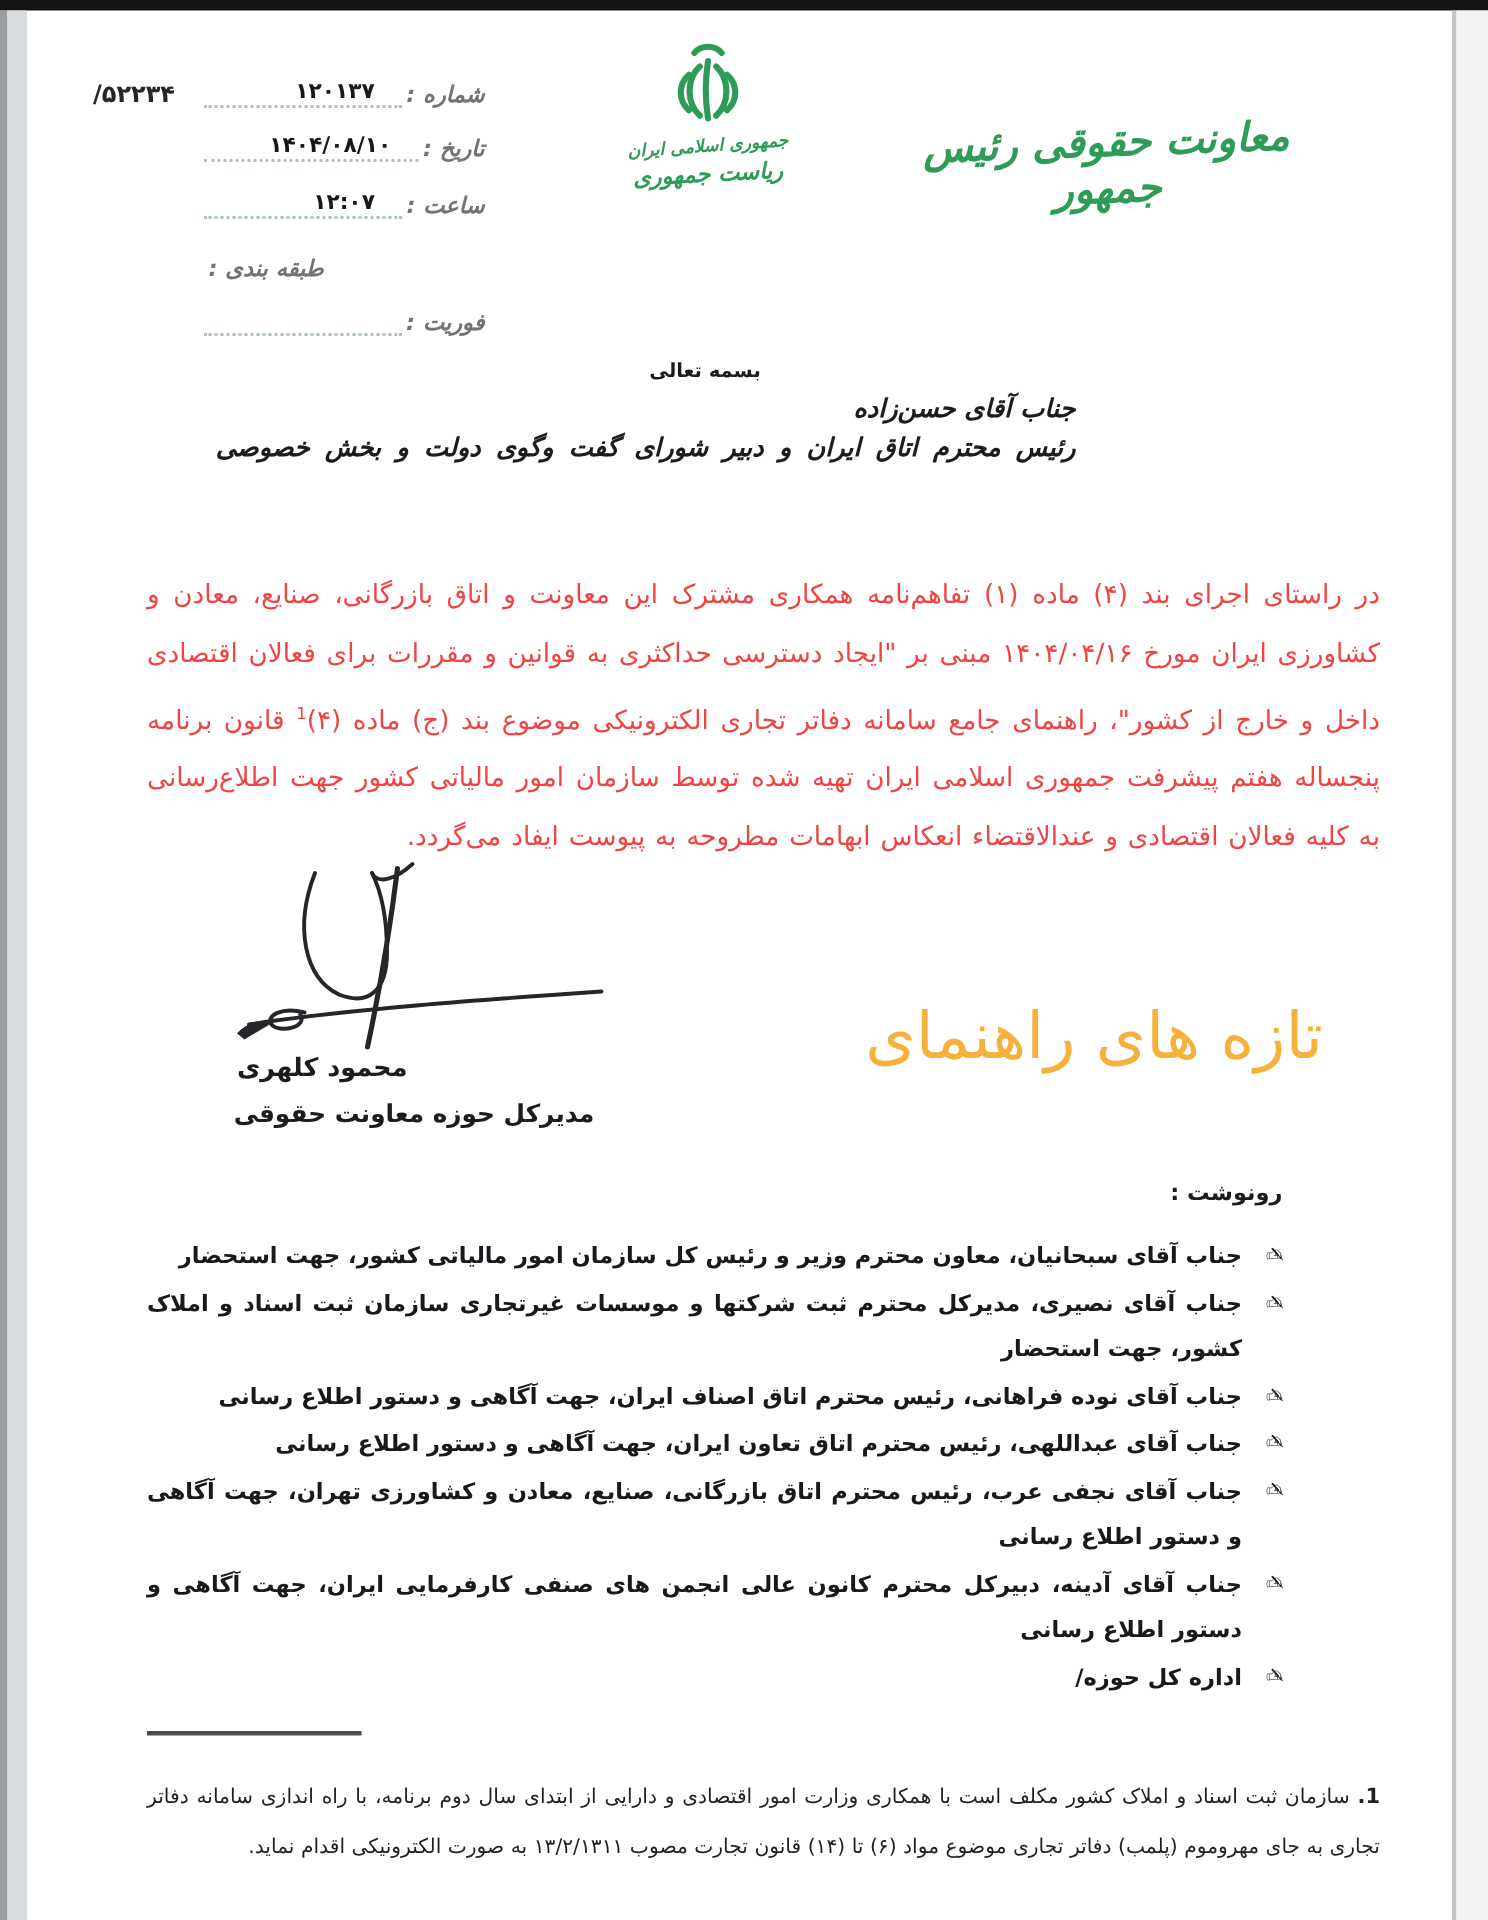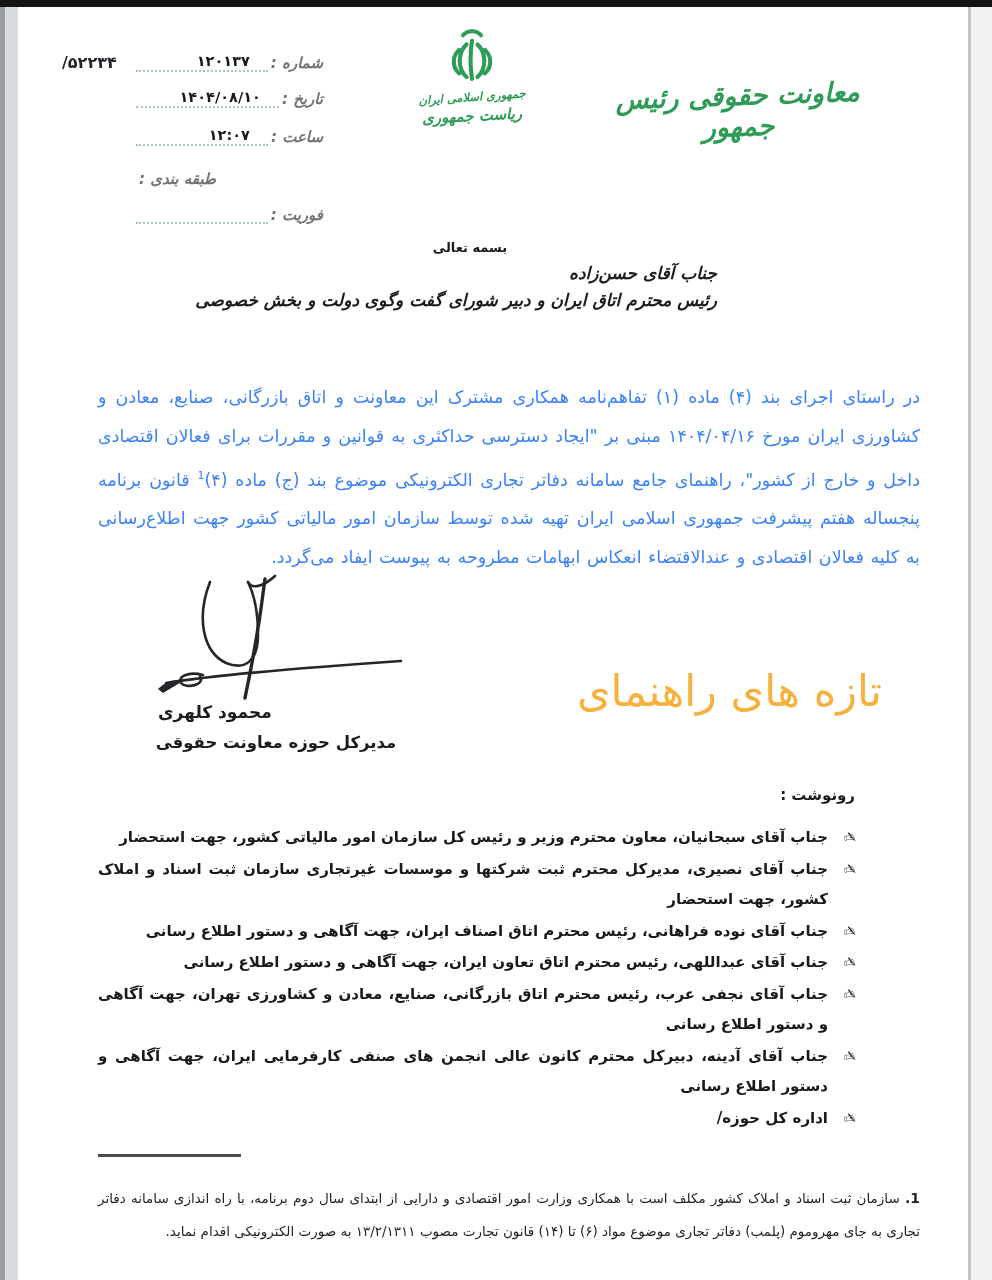--- a/index.html
+++ b/index.html
@@ -45,26 +45,26 @@
     position:absolute;left:608px;top:80px;width:260px;text-align:center;
     direction:rtl;font-size:27px;font-weight:bold;font-style:italic;color:#2e9b57;
     transform:rotate(-2deg);
   }
 
   .basmala{position:absolute;left:390px;top:240px;width:160px;text-align:center;
     font-size:13px;font-weight:bold;direction:rtl;}
 
   .address{position:absolute;right:275px;top:261px;direction:rtl;text-align:right;}
   .address .name{font-size:17px;font-weight:bold;font-style:italic;white-space:nowrap;line-height:1.5;}
-  .address .title{font-size:17px;font-weight:bold;font-style:italic;white-space:nowrap;line-height:1.6;}
+  .address .title{font-size:17px;font-weight:bold;font-style:italic;white-space:nowrap;line-height:1.6;font-family:Liberation Mono, monospace;}
   .address .salutation{font-size:15px;margin-top:5px;line-height:1.4;}
 
   .body-par{
     position:absolute;left:98px;top:360px;width:822px;direction:rtl;
-    text-align:justify;font-size:17.5px;line-height:39px;color:#3b82f6;
+    text-align:justify;font-size:17.5px;line-height:39px;color:#ef4444;
     word-spacing:1px;
   }
   .body-par sup{font-size:11px;}
 
   .signature-wrap{position:absolute;left:148px;top:570px;width:270px;height:140px;}
   .signer-name{position:absolute;left:158px;top:702px;width:236px;text-align:left;
     font-size:17px;font-weight:bold;direction:rtl;}
   .signer-title{position:absolute;left:128px;top:733px;width:296px;text-align:center;
     font-size:16.5px;font-weight:bold;direction:rtl;}
 

